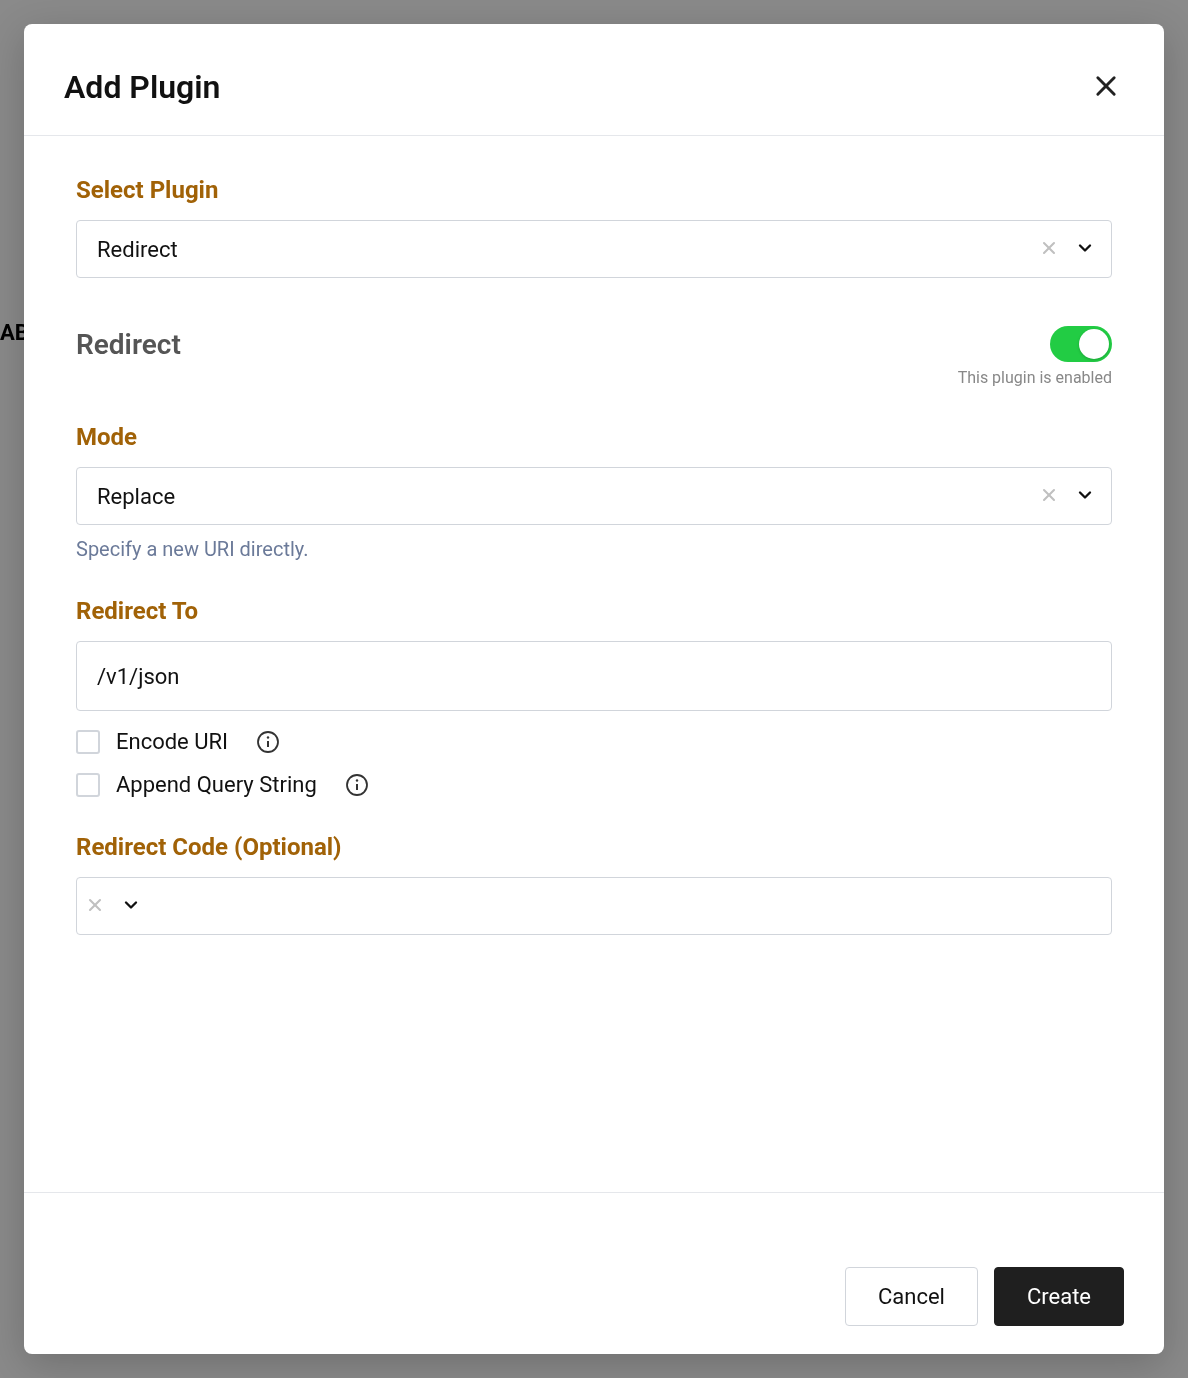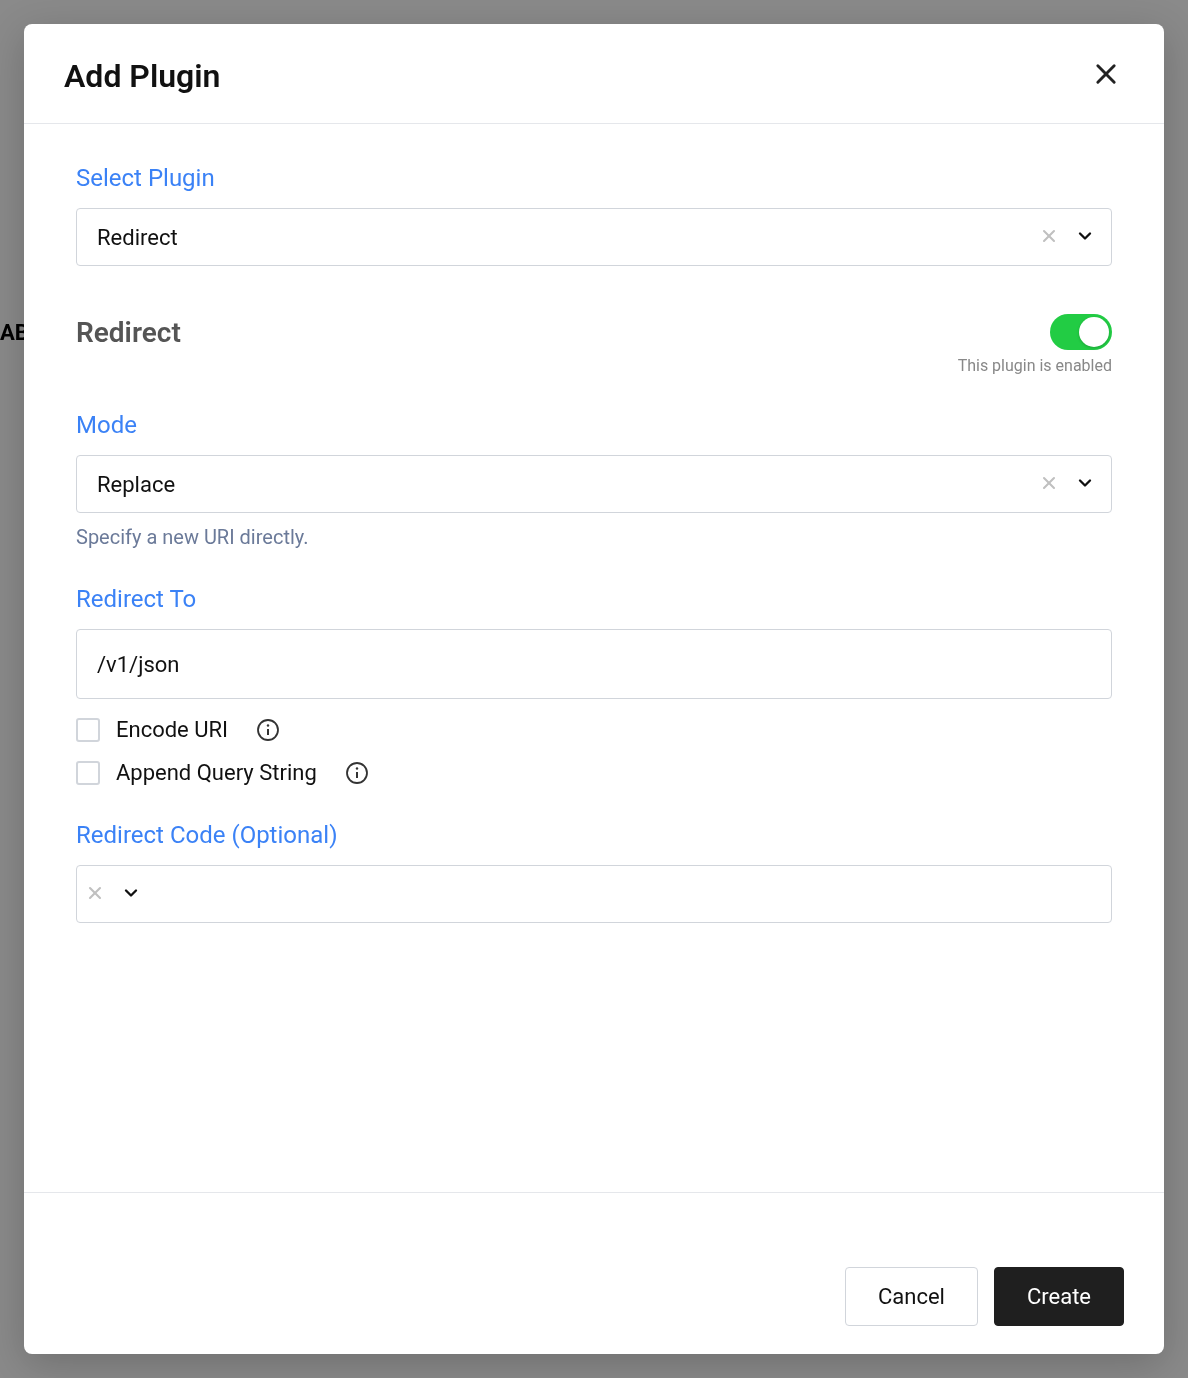--- a/index.html
+++ b/index.html
@@ -30,23 +30,23 @@
       right: 24px;
       bottom: 24px;
       background: #fff;
       border-radius: 8px;
       display: flex;
       flex-direction: column;
       box-shadow: 0 10px 40px rgba(0,0,0,0.2);
     }
     .modal-header {
       display: flex;
-      align-items: center;
+      align-items: flex-start;
       justify-content: space-between;
-      padding: 32px 40px 28px 40px;
+      padding: 44px 40px 28px 40px;
       border-bottom: 1px solid #e5e7eb;
     }
     .modal-title {
       font-size: 32px;
       font-weight: 600;
       color: #111;
     }
     .close-button {
       background: none;
       border: none;
@@ -63,22 +63,22 @@
     .modal-body {
       flex: 1;
       padding: 40px 52px;
       overflow-y: auto;
     }
     .field-group {
       margin-bottom: 36px;
     }
     .field-label {
       font-size: 24px;
-      font-weight: 400;
-      color: #3b82f6;
+      font-weight: 700;
+      color: #a16207;
       margin-bottom: 16px;
     }
     .select-wrapper {
       position: relative;
       border: 1px solid #d1d5db;
       border-radius: 4px;
       background: #fff;
       display: flex;
       align-items: center;
       height: 58px;

